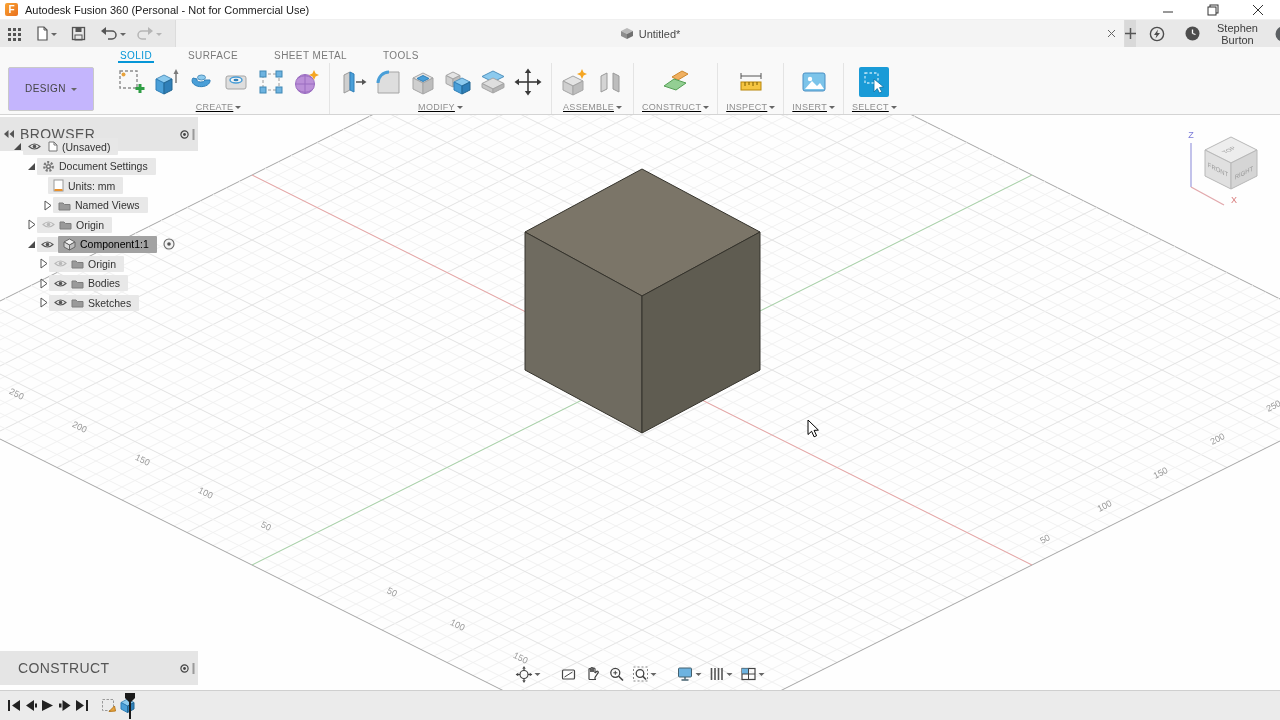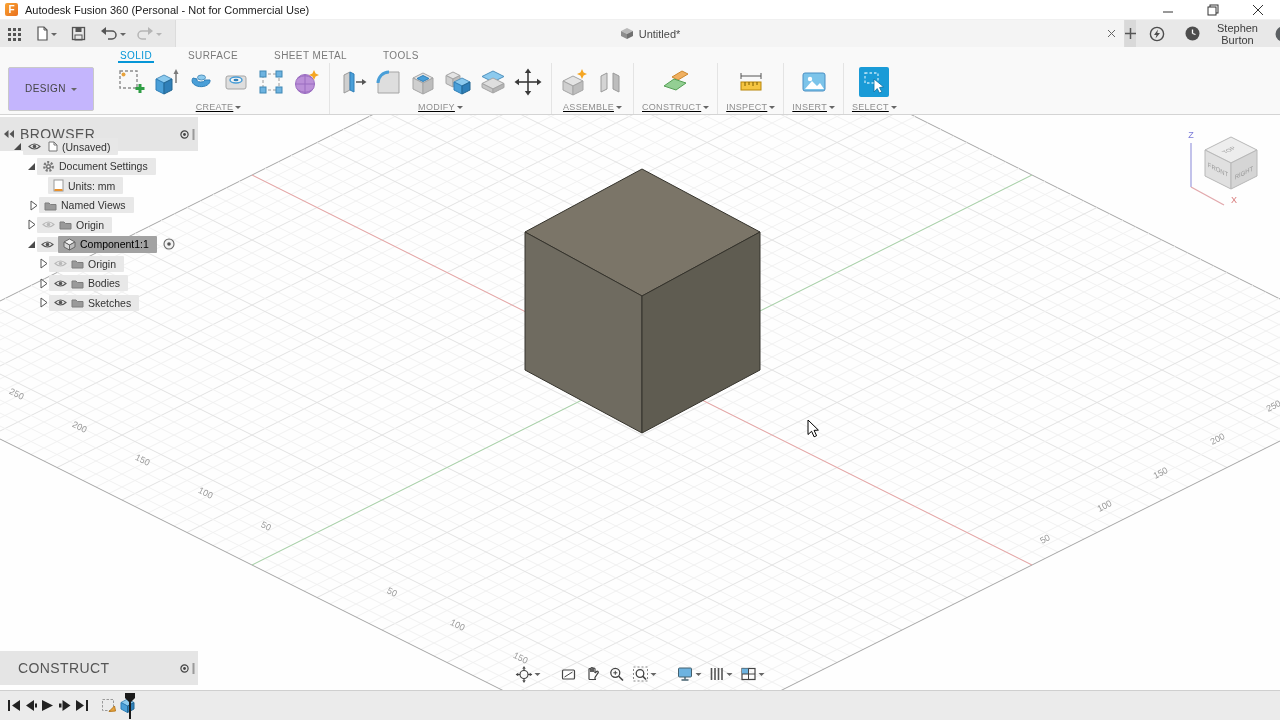--- a/index.html
+++ b/index.html
@@ -646,21 +646,21 @@
       <div class="brow" style="padding-left:48px">
         <button class="chip">
           <svg width="11" height="13">
               <rect x="1" y="1" width="9" height="11" fill="#fff" stroke="#999"></rect>
               <line x1="1.5" y1="11" x2="9.5" y2="11" stroke="#e8912d" stroke-width="2"></line>
             </svg>
           <span>Units: mm</span>
         </button>
       </div>
 
-      <div class="brow" style="padding-left:28px">
+      <div class="brow" style="padding-left:42px">
         <button class="tri">
             <svg width="9" height="11">
               <polygon points="2,1 8,5.5 2,10" fill="#fff" stroke="#555"></polygon>
             </svg>
           </button>
         <button class="chip">
           <svg width="13" height="11">
               <path d="M1 3 h4 l1.5 1.5 H12 V10 H1 z" fill="#9a9a9a" stroke="#7e7e7e"></path>
             </svg>
           <span>Named Views</span>

